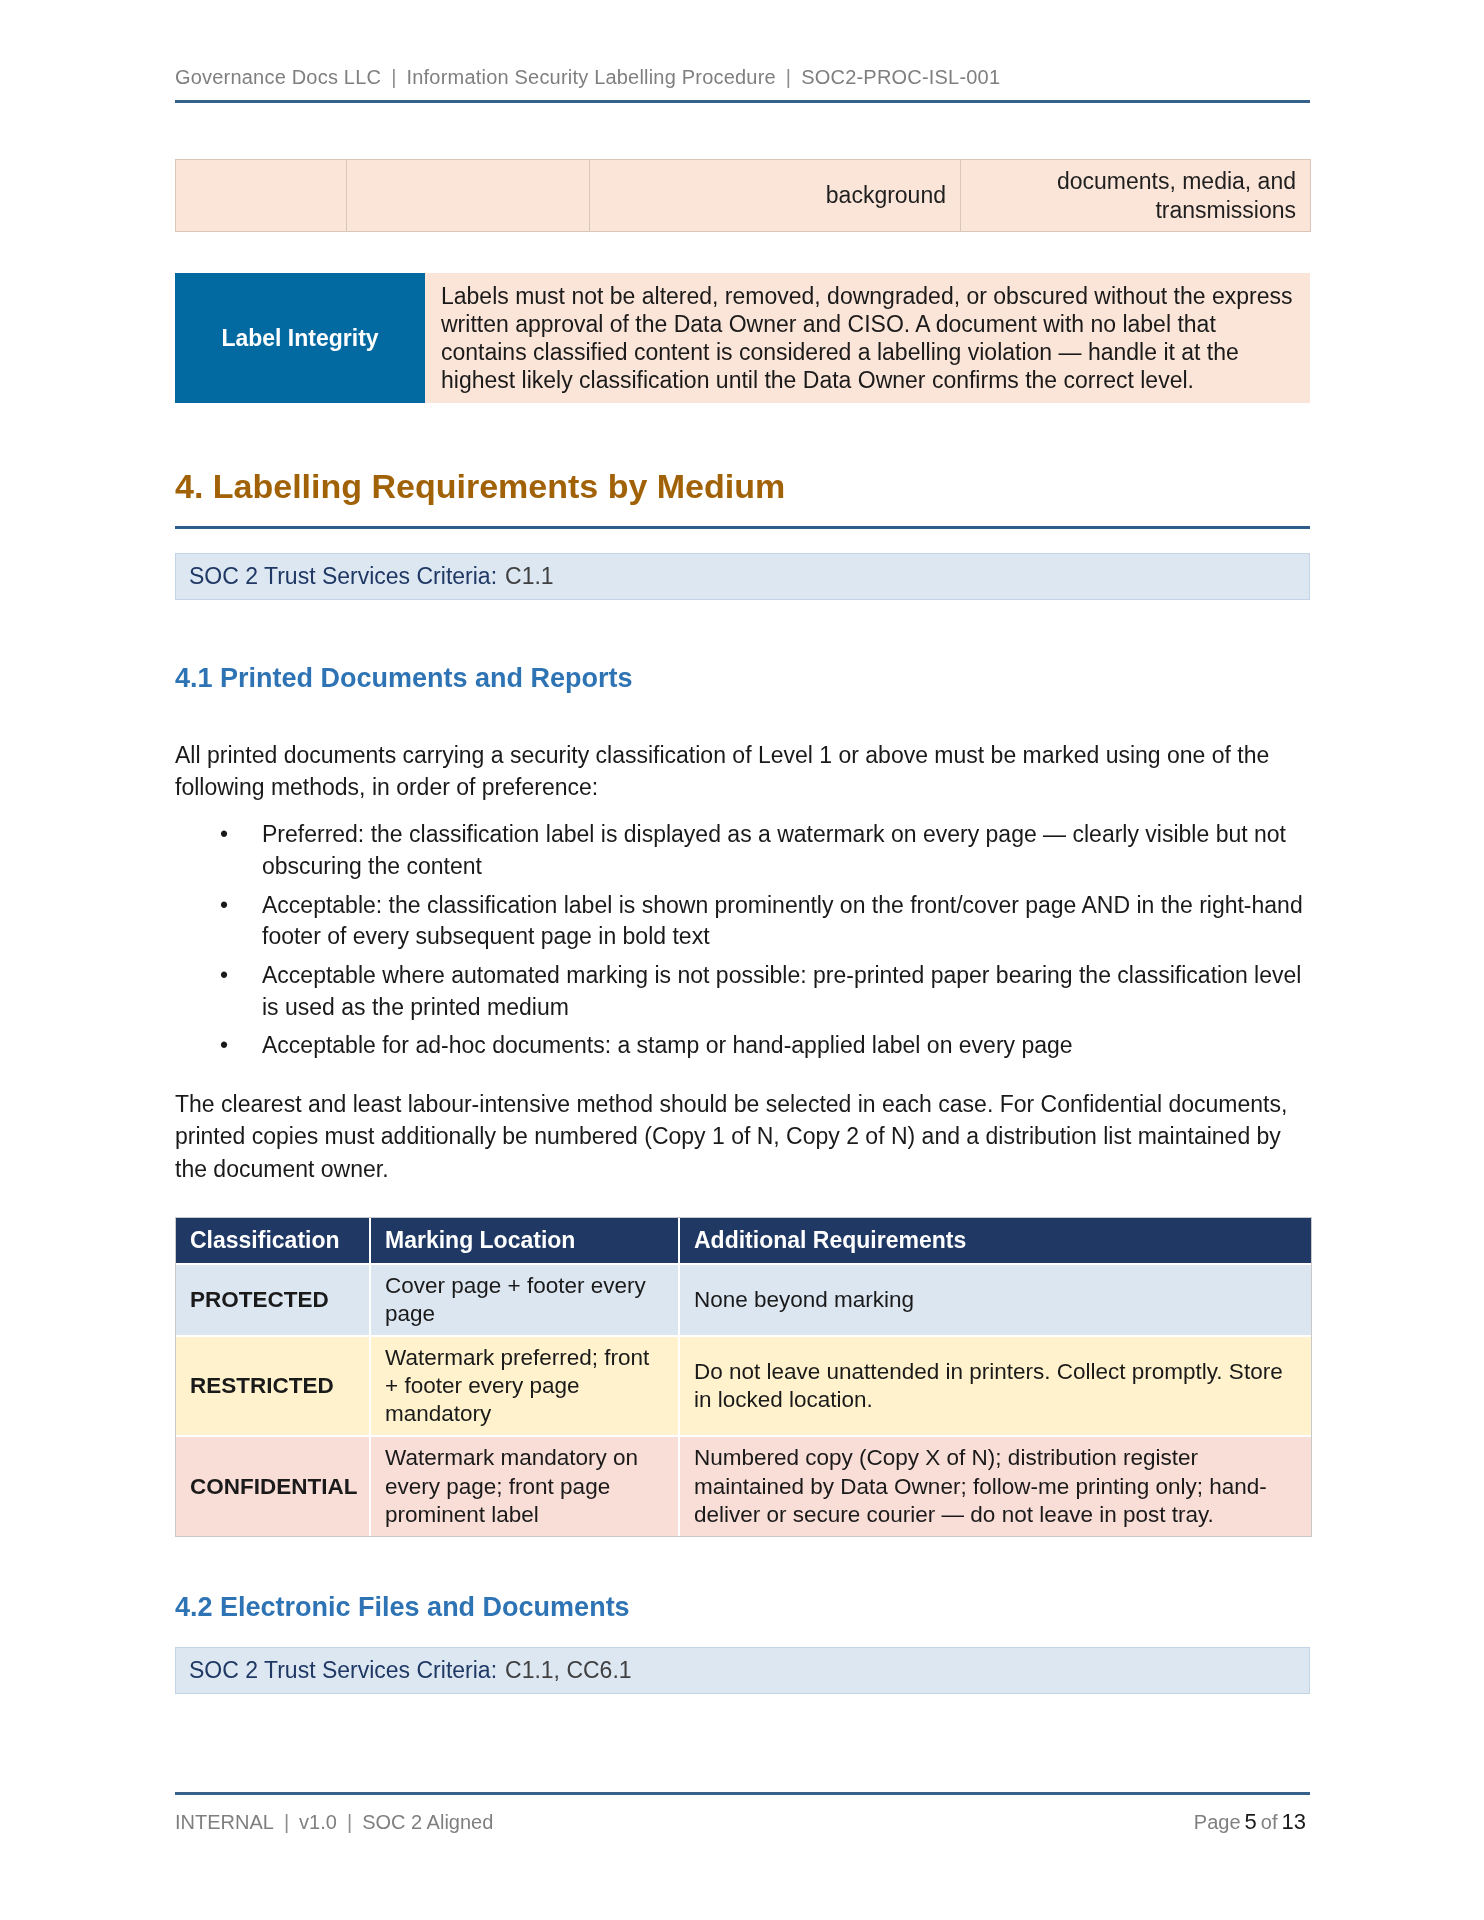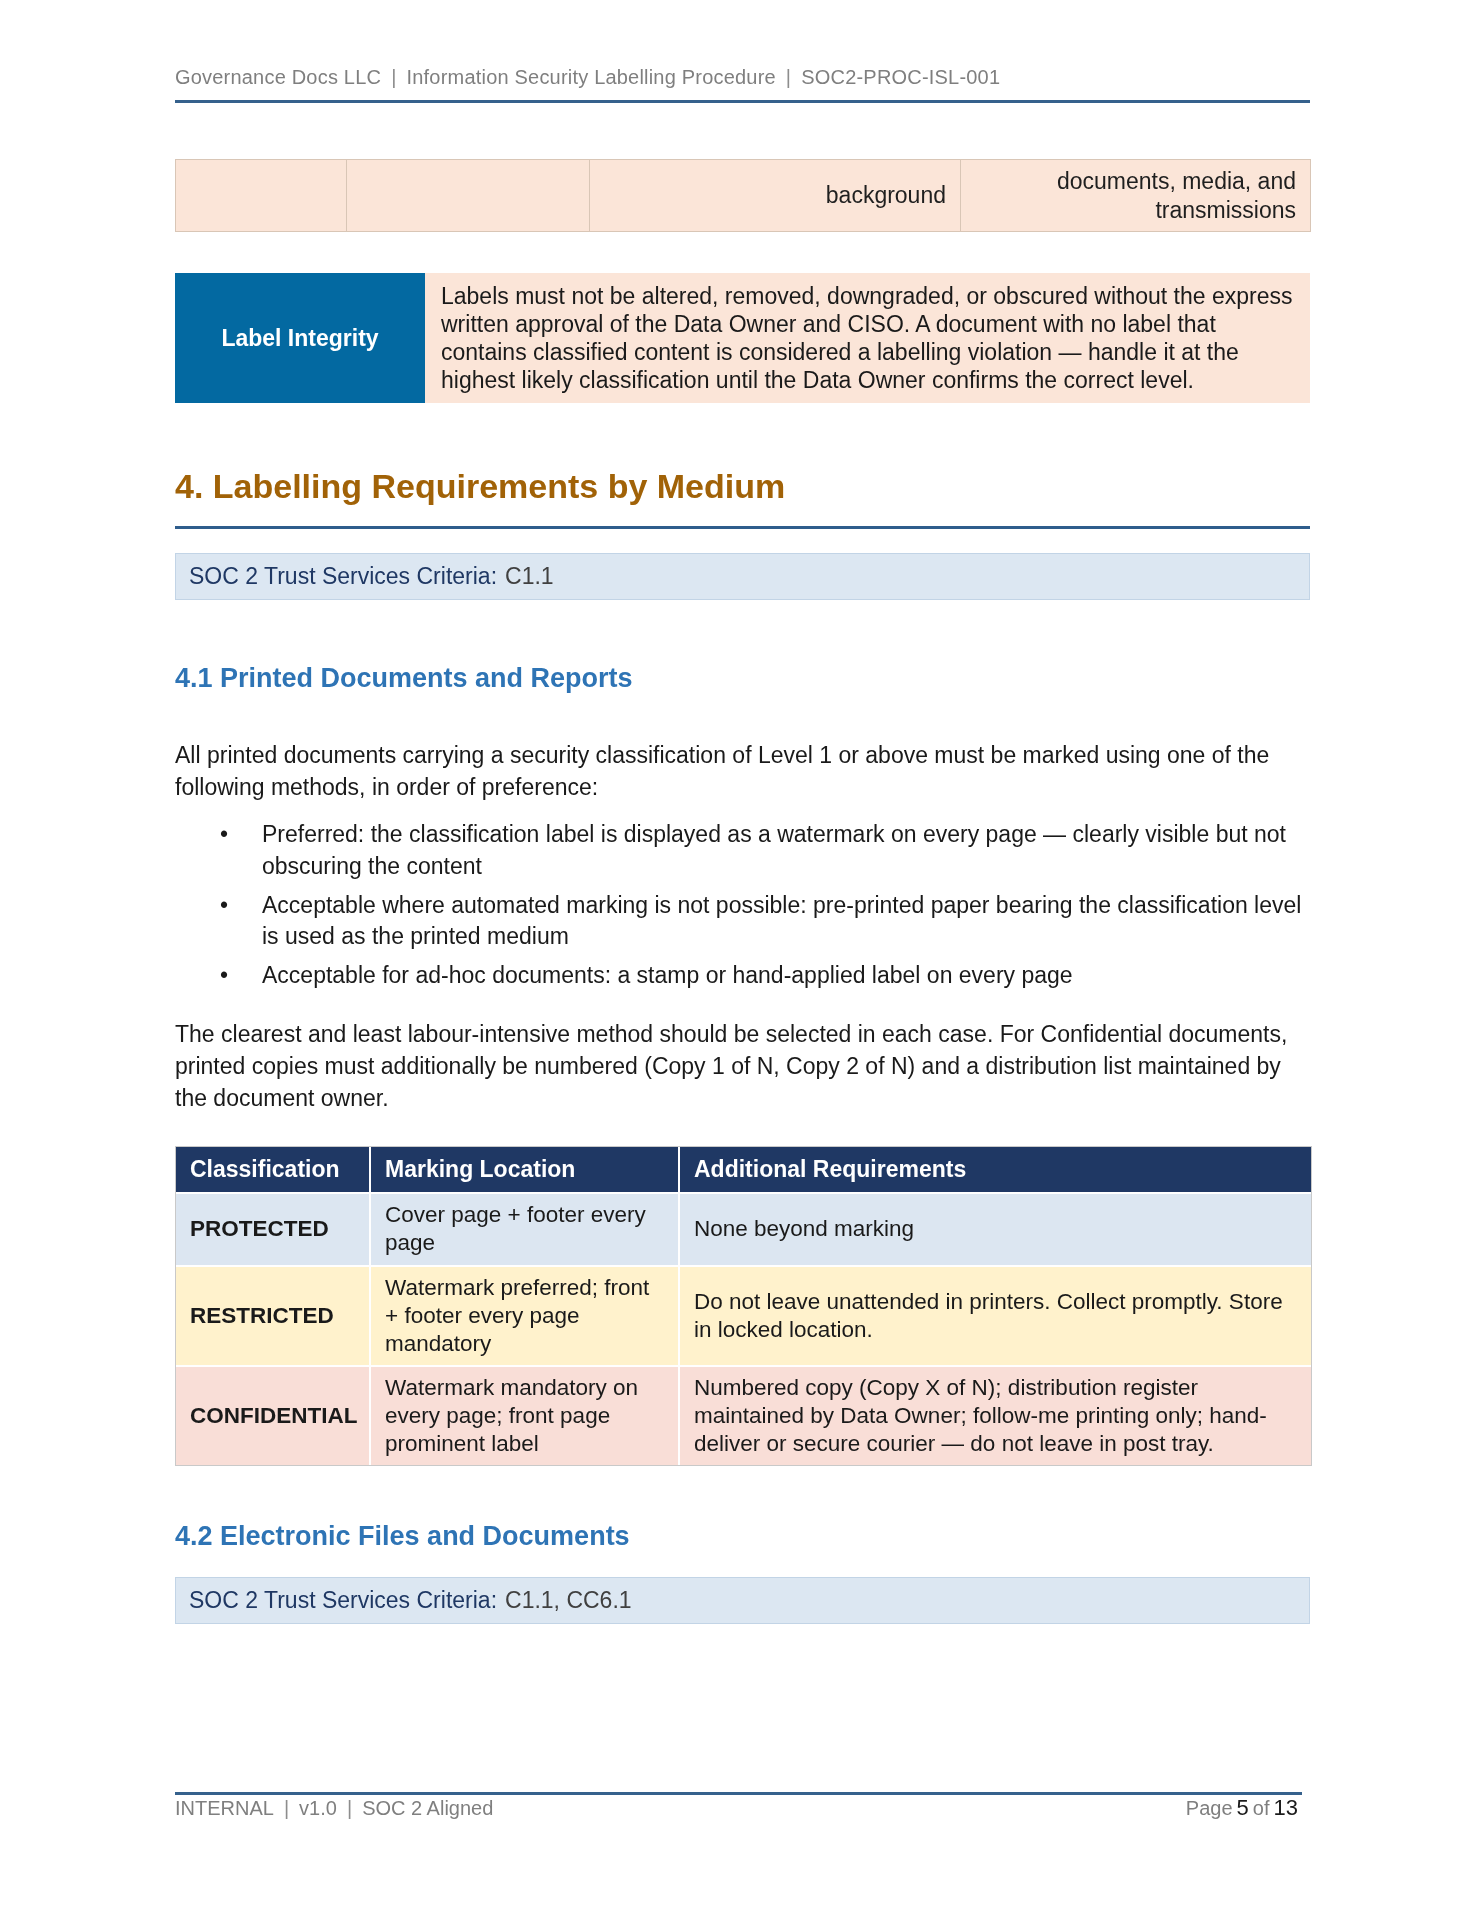--- a/index.html
+++ b/index.html
@@ -149,23 +149,24 @@
   .marking-table td:not(:first-child) { border-left: 2px solid #ffffff; }
   .row-protected td { background: #dce6f1; }
   .row-restricted td { background: #fff2cc; }
   .row-confidential td { background: #f9ded7; }
   .cls-cell { font-weight: bold; }
 
   
   .doc-footer {
     position: absolute;
     left: 175px;
-    right: 182px;
+    right: 174px;
     top: 1792px;
     border-top: 3px solid #35618c;
+    padding-top: 14px;
     display: flex;
     justify-content: space-between;
     align-items: baseline;
     font-size: 20px;
     color: #7f7f7f;
   }
   .pg-strong { color: #1a1a1a; font-size: 22px; margin: 0 4px; }
 </style>
 </head>
 <body>
@@ -203,20 +204,21 @@
   <div class="socbar">
     <span class="socbar-label">SOC 2 Trust Services Criteria:</span><span class="socbar-value">C1.1</span>
   </div>
 
   <h2 class="sub-title">4.1 Printed Documents and Reports</h2>
 
   <p class="body-text">All printed documents carrying a security classification of Level 1 or above must be marked using one of the following methods, in order of preference:</p>
 
   <ul class="bullets">
     <li><span>Preferred: the classification label is displayed as a watermark on every page — clearly visible but not obscuring the content</span></li>
+    <li><span>Acceptable: the classification label is shown prominently on the front/cover page AND in the right-hand footer of every subsequent page in bold text</span></li>
     <li><span>Acceptable where automated marking is not possible: pre-printed paper bearing the classification level is used as the printed medium</span></li>
     <li><span>Acceptable for ad-hoc documents: a stamp or hand-applied label on every page</span></li>
   </ul>
 
   <p class="body-text outro">The clearest and least labour-intensive method should be selected in each case. For Confidential documents, printed copies must additionally be numbered (Copy 1 of N, Copy 2 of N) and a distribution list maintained by the document owner.</p>
 
   <table class="marking-table">
     <colgroup>
       <col style="width:193px">
         <col style="width:309px">

